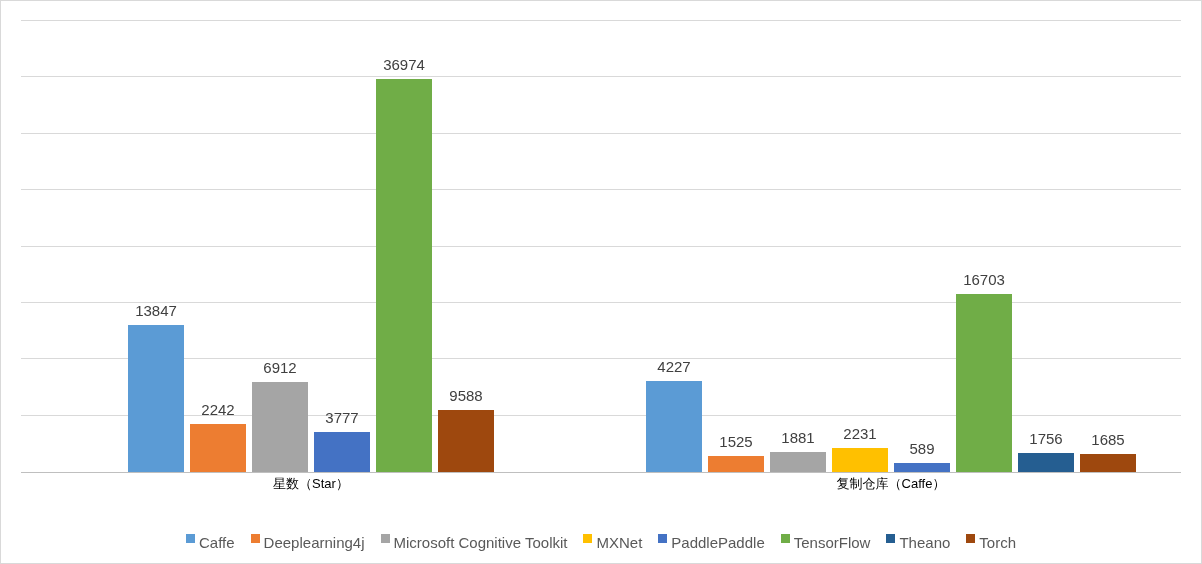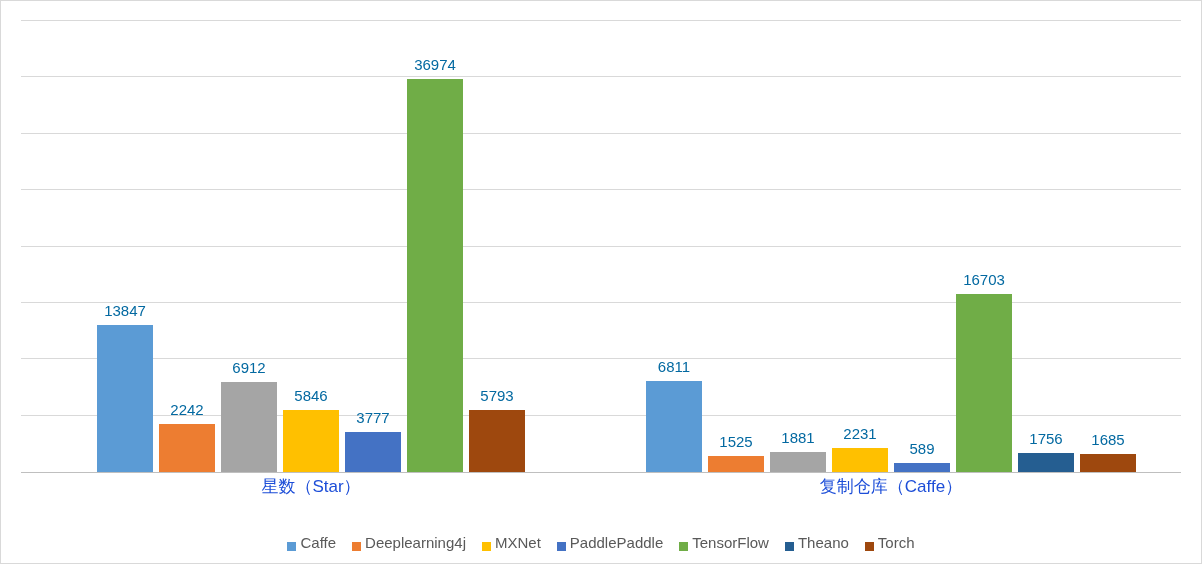--- a/index.html
+++ b/index.html
@@ -63,21 +63,21 @@
   .bar-fill {
     width: 100%;
   }
   .bar-label {
     position: absolute;
     bottom: 100%;
     left: 50%;
     transform: translateX(-50%);
     margin-bottom: 6px;
     white-space: nowrap;
-    color: #0369a1;
+    color: #404040;
     font-size: 15px;
   }
   .c0 { background: #5b9bd5; }
   .c1 { background: #ed7d31; }
   .c2 { background: #a5a5a5; }
   .c3 { background: #ffc000; }
   .c4 { background: #4472c4; }
   .c5 { background: #70ad47; }
   .c6 { background: #255e91; }
   .c7 { background: #9e480e; }
@@ -85,38 +85,38 @@
     position: absolute;
     left: 20px;
     right: 20px;
     bottom: 58px;
     display: flex;
     height: 30px;
   }
   .x-tick {
     flex: 1;
     text-align: center;
-    font-size: 17px;
-    color: #1d4ed8;
+    font-size: 13px;
+    color: #000000;
   }
   .legend {
     position: absolute;
     left: 20px;
     right: 20px;
     bottom: 12px;
     display: flex;
     justify-content: center;
     flex-wrap: wrap;
     gap: 8px 4px;
     font-size: 15px;
     color: #595959;
   }
   .legend-item {
     display: inline-flex;
-    align-items: flex-end;
+    align-items: flex-start;
     gap: 4px;
     margin: 0 6px;
   }
   .swatch {
     width: 9px;
     height: 9px;
     display: inline-block;
   }
 </style>
 </head>
@@ -143,40 +143,36 @@
         </div>
         <div class="bar">
           <div class="bar-label">2242</div>
           <div class="bar-fill c1" style="height:48.3px"></div>
         </div>
         <div class="bar">
           <div class="bar-label">6912</div>
           <div class="bar-fill c2" style="height:89.6px"></div>
         </div>
         <div class="bar">
-          <div class="bar-label">5846</div>
-          <div class="bar-fill c3" style="height:62.3px"></div>
-        </div>
-        <div class="bar">
           <div class="bar-label">3777</div>
           <div class="bar-fill c4" style="height:40.2px"></div>
         </div>
         <div class="bar">
           <div class="bar-label">36974</div>
           <div class="bar-fill c5" style="height:393.5px"></div>
         </div>
         <div class="bar">
-          <div class="bar-label">5793</div>
+          <div class="bar-label">9588</div>
           <div class="bar-fill c7" style="height:61.7px"></div>
         </div>
       </div>
 
       <div class="group">
         <div class="bar">
-          <div class="bar-label">6811</div>
+          <div class="bar-label">4227</div>
           <div class="bar-fill c0" style="height:90.8px"></div>
         </div>
         <div class="bar">
           <div class="bar-label">1525</div>
           <div class="bar-fill c1" style="height:16.2px"></div>
         </div>
         <div class="bar">
           <div class="bar-label">1881</div>
           <div class="bar-fill c2" style="height:20.0px"></div>
         </div>
@@ -213,20 +209,24 @@
   <div class="legend">
     <span class="legend-item">
       <span class="swatch c0"></span>
       <span>Caffe</span>
     </span>
     <span class="legend-item">
       <span class="swatch c1"></span>
       <span>Deeplearning4j</span>
     </span>
     <span class="legend-item">
+      <span class="swatch c2"></span>
+      <span>Microsoft Cognitive Toolkit</span>
+    </span>
+    <span class="legend-item">
       <span class="swatch c3"></span>
       <span>MXNet</span>
     </span>
     <span class="legend-item">
       <span class="swatch c4"></span>
       <span>PaddlePaddle</span>
     </span>
     <span class="legend-item">
       <span class="swatch c5"></span>
       <span>TensorFlow</span>

